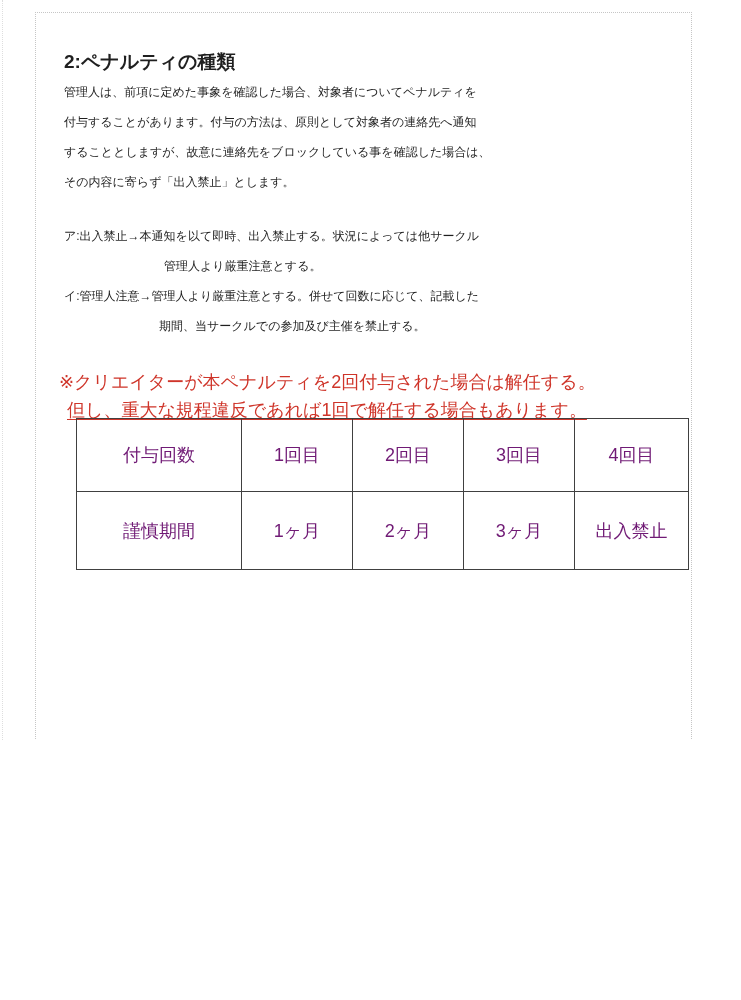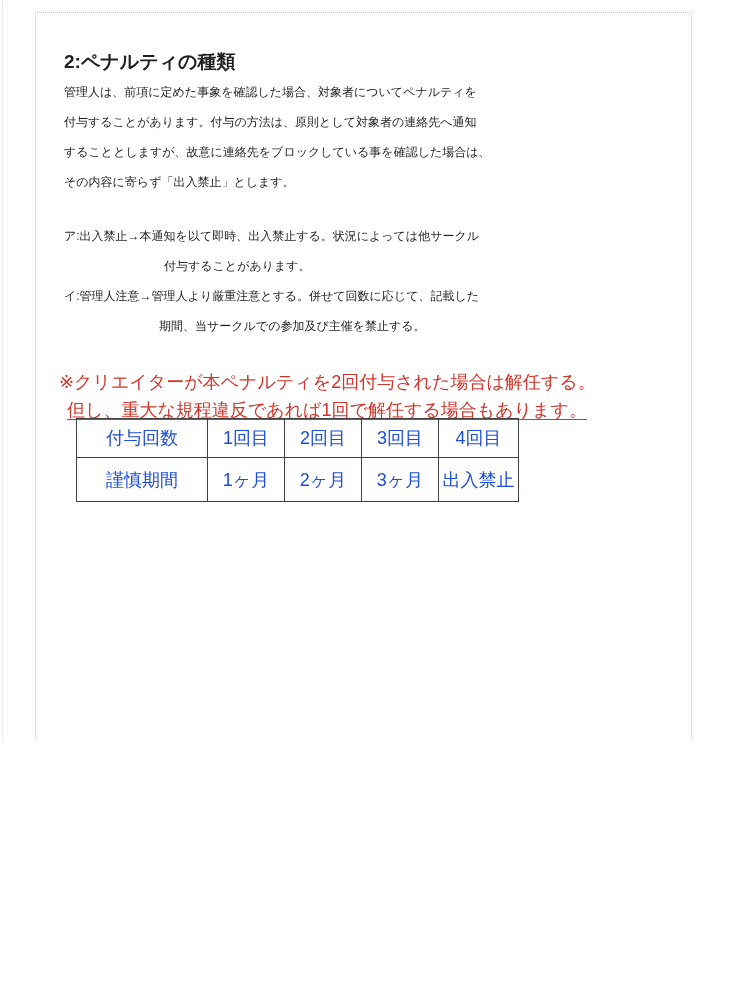--- a/index.html
+++ b/index.html
@@ -45,22 +45,22 @@
   }
   .note-1{left:23px;top:355px;text-align:right;}
   .note-2{left:31px;top:383px;text-decoration:underline;text-decoration-thickness:1px;text-underline-offset:3px;}
   table.penalty{
     position:absolute;left:40px;top:405px;
     border-collapse:collapse;table-layout:fixed;
   }
   table.penalty td{
     border:1.5px solid #404040;
     text-align:center;vertical-align:middle;
-    font-size:18px;color:#1d4ed8;
-    padding:0;overflow:hidden;white-space:nowrap;
+    font-size:18px;color:#701a75;
+    padding:17px;overflow:hidden;white-space:nowrap;
   }
   .col0{width:130px;} .col1{width:76px;} .col2{width:76px;} .col3{width:76px;} .col4{width:79px;}
   tr.row-top td{height:38px;}
   tr.row-bottom td{height:43px;}
   .page-number{
     position:absolute;left:0;top:941px;width:657px;
     text-align:center;font-size:16px;color:#1f1f1f;
   }
   .bottom-widget{
     position:absolute;left:345px;top:992px;width:76px;height:10px;
@@ -80,21 +80,21 @@
 
     <div class="body-block">
       <div class="t-line">管理人は、前項に定めた事象を確認した場合、対象者についてペナルティを</div>
       <div class="t-line">付与することがあります。付与の方法は、原則として対象者の連絡先へ通知</div>
       <div class="t-line">することとしますが、故意に連絡先をブロックしている事を確認した場合は、</div>
       <div class="t-line">その内容に寄らず「出入禁止」とします。</div>
     </div>
 
     <div class="list-block">
       <div class="t-line">ア:出入禁止→本通知を以て即時、出入禁止する。状況によっては他サークル</div>
-      <div class="t-line indent-a">付与することがあります。</div>
+      <div class="t-line indent-a">管理人より厳重注意とする。</div>
       <div class="t-line">イ:管理人注意→管理人より厳重注意とする。併せて回数に応じて、記載した</div>
       <div class="t-line indent-b">期間、当サークルでの参加及び主催を禁止する。</div>
     </div>
 
     <div class="note-line note-1" style="color:#cf352a;">※クリエイターが本ペナルティを2回付与された場合は解任する。</div>
     <div class="note-line note-2" style="color:#cf352a;">但し、重大な規程違反であれば1回で解任する場合もあります。</div>
 
     <table class="penalty">
       <tbody>
         <tr class="row-top">

